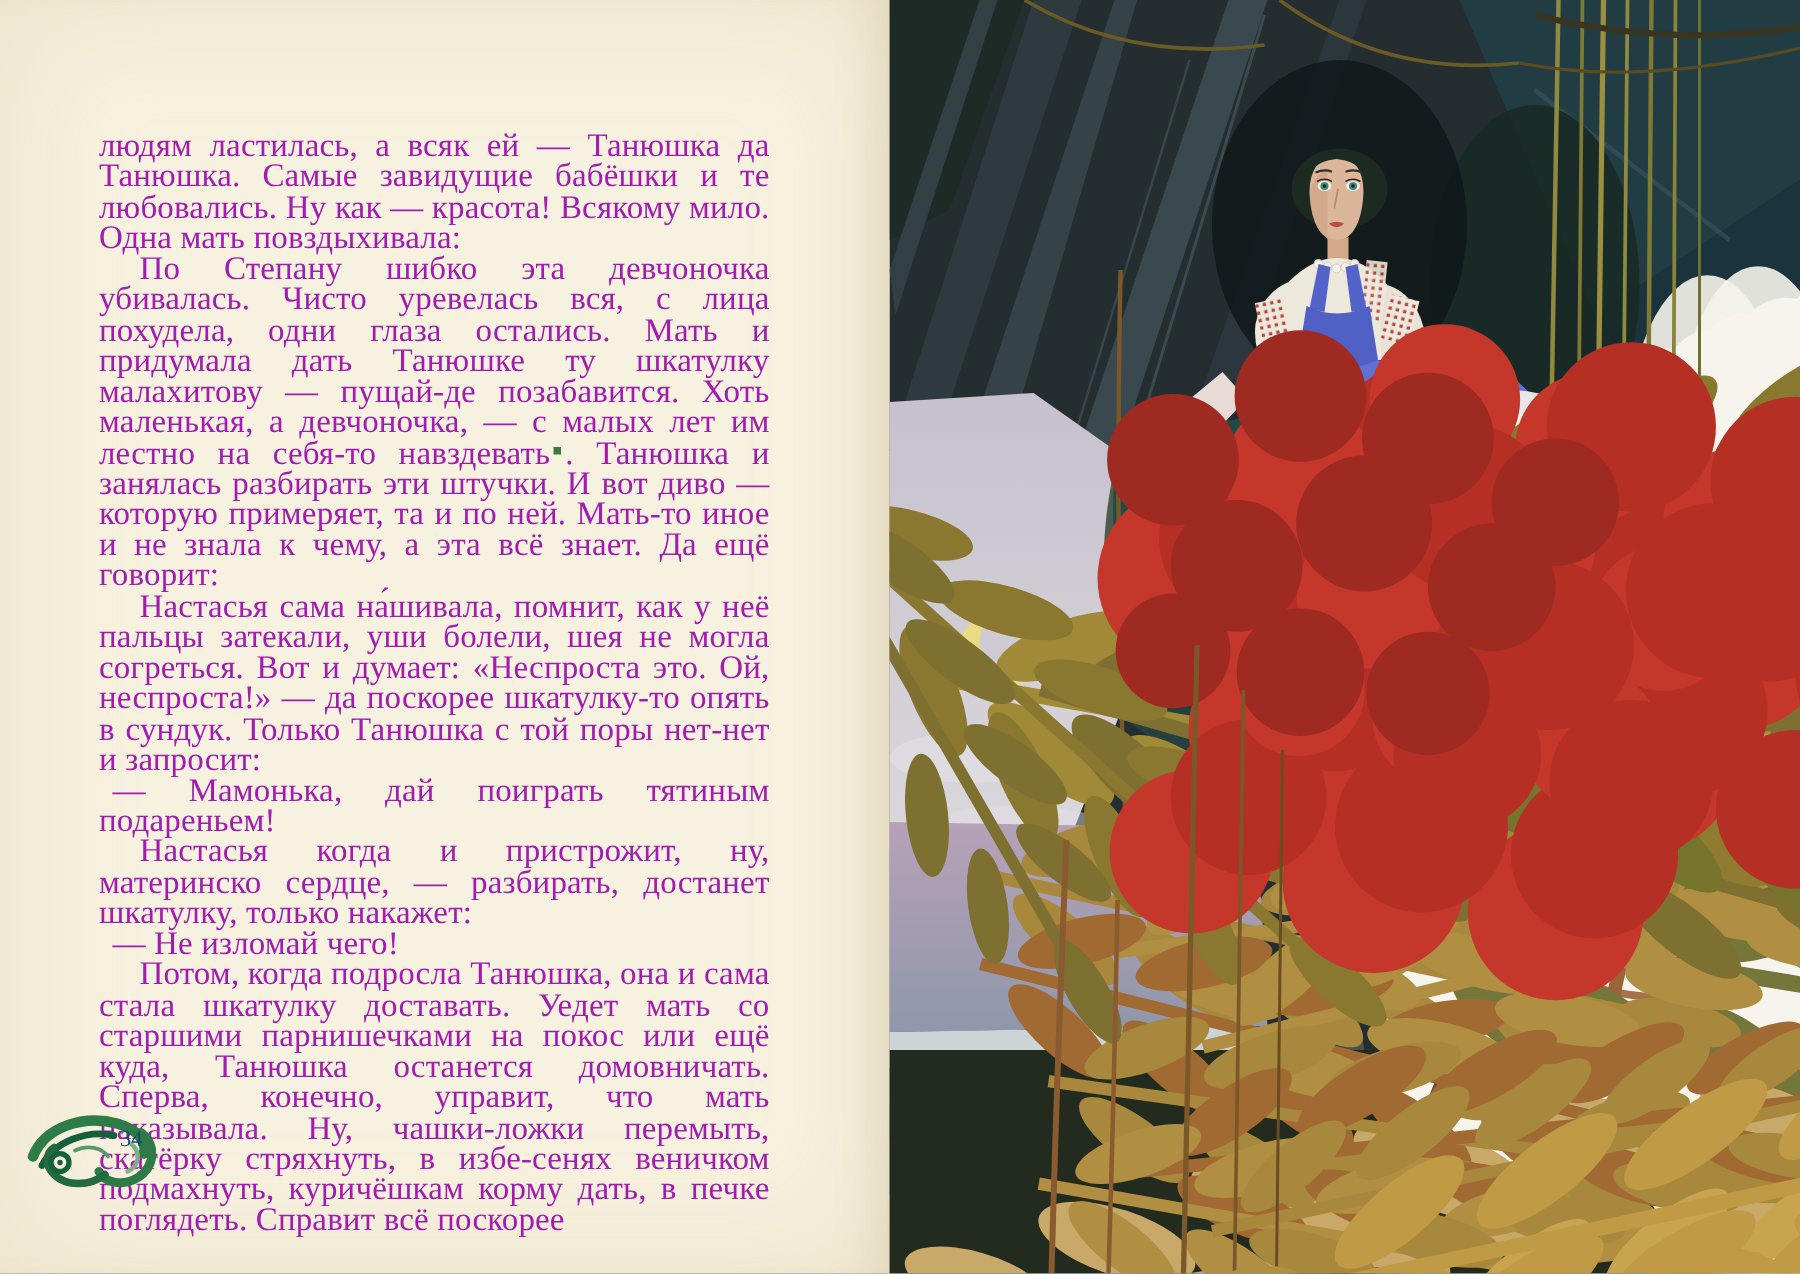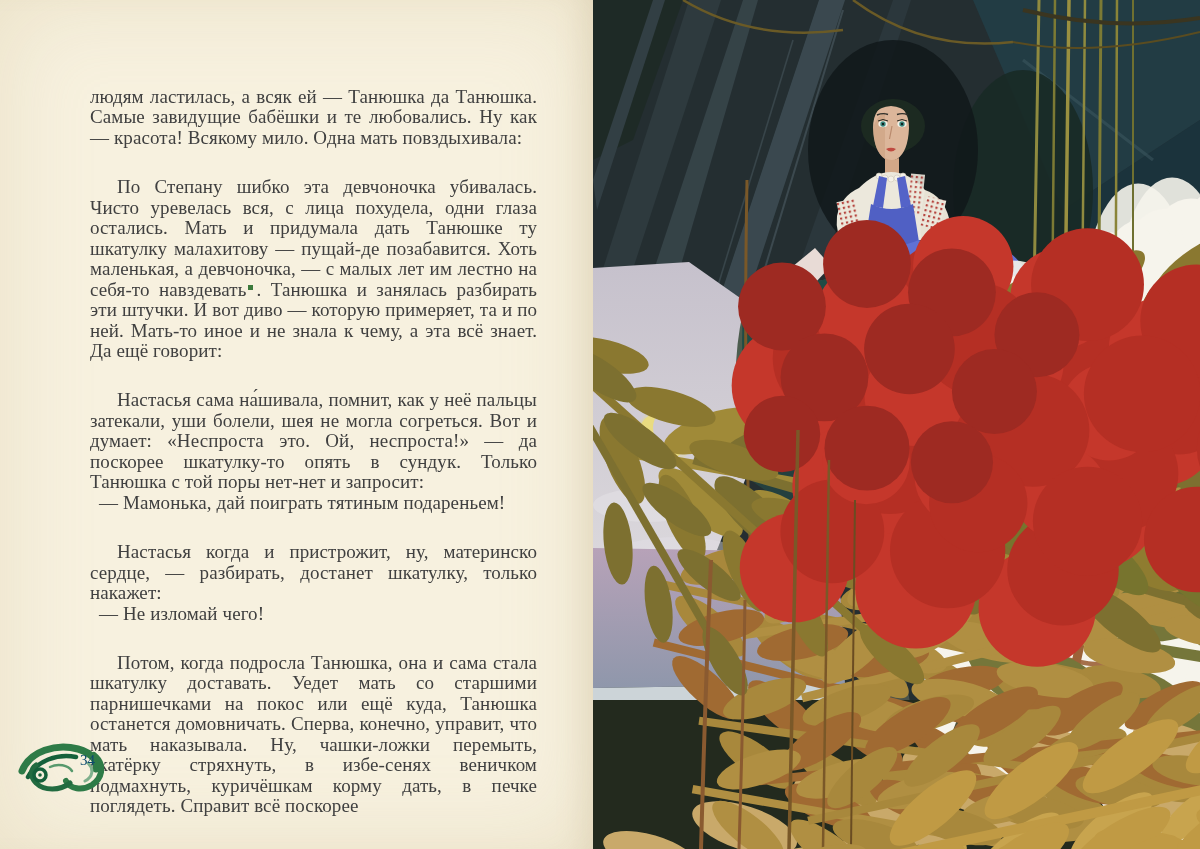--- a/index.html
+++ b/index.html
@@ -1,25 +1,25 @@
 <!DOCTYPE html>
 <html lang="ru"><head>
 <meta charset="utf-8">
 <style>
   html,body{margin:0;padding:0;}
   body{width:1200px;height:849px;overflow:hidden;font-family:"Liberation Serif","DejaVu Serif",serif;}
   .spread{position:relative;width:1200px;height:849px;background:#f7f1e0;}
   .page-left{position:absolute;left:0;top:0;width:593px;height:849px;
     background:#f7f1df;
     box-shadow:inset 0 0 90px rgba(205,185,140,.28), inset -26px 0 30px -18px rgba(160,140,95,.18);}
-  .text-block{position:absolute;left:90px;top:87px;width:447px;
-    font-size:19px;line-height:20.45px;color:#404040;text-align:justify;
+  .text-block{position:absolute;left:66px;top:87px;width:447px;
+    font-size:22px;line-height:20.45px;color:#a21caf;text-align:justify;
     letter-spacing:.1px;hyphens:auto;-webkit-hyphens:auto;}
   .para{margin:0;}
-  .para.narrative{text-indent:27px;margin-top:29px;}
+  .para.narrative{text-indent:27px;}
   .para.dialogue{text-indent:9px;}
   .para.continuation{text-indent:0;}
   .fn-marker{display:inline-block;width:5px;height:5px;background:#3c7a3c;
     vertical-align:6px;margin:0 3px 0 2px;}
   .folio{position:absolute;left:0;top:728px;width:200px;height:90px;}
   .folio svg{position:absolute;left:16px;top:9px;}
   .page-num{position:absolute;left:80px;top:24px;font-size:15px;color:#0c4a6e;}
   .page-right{position:absolute;left:593px;top:0;width:607px;height:849px;}
   .page-right svg{display:block;}
 </style>

